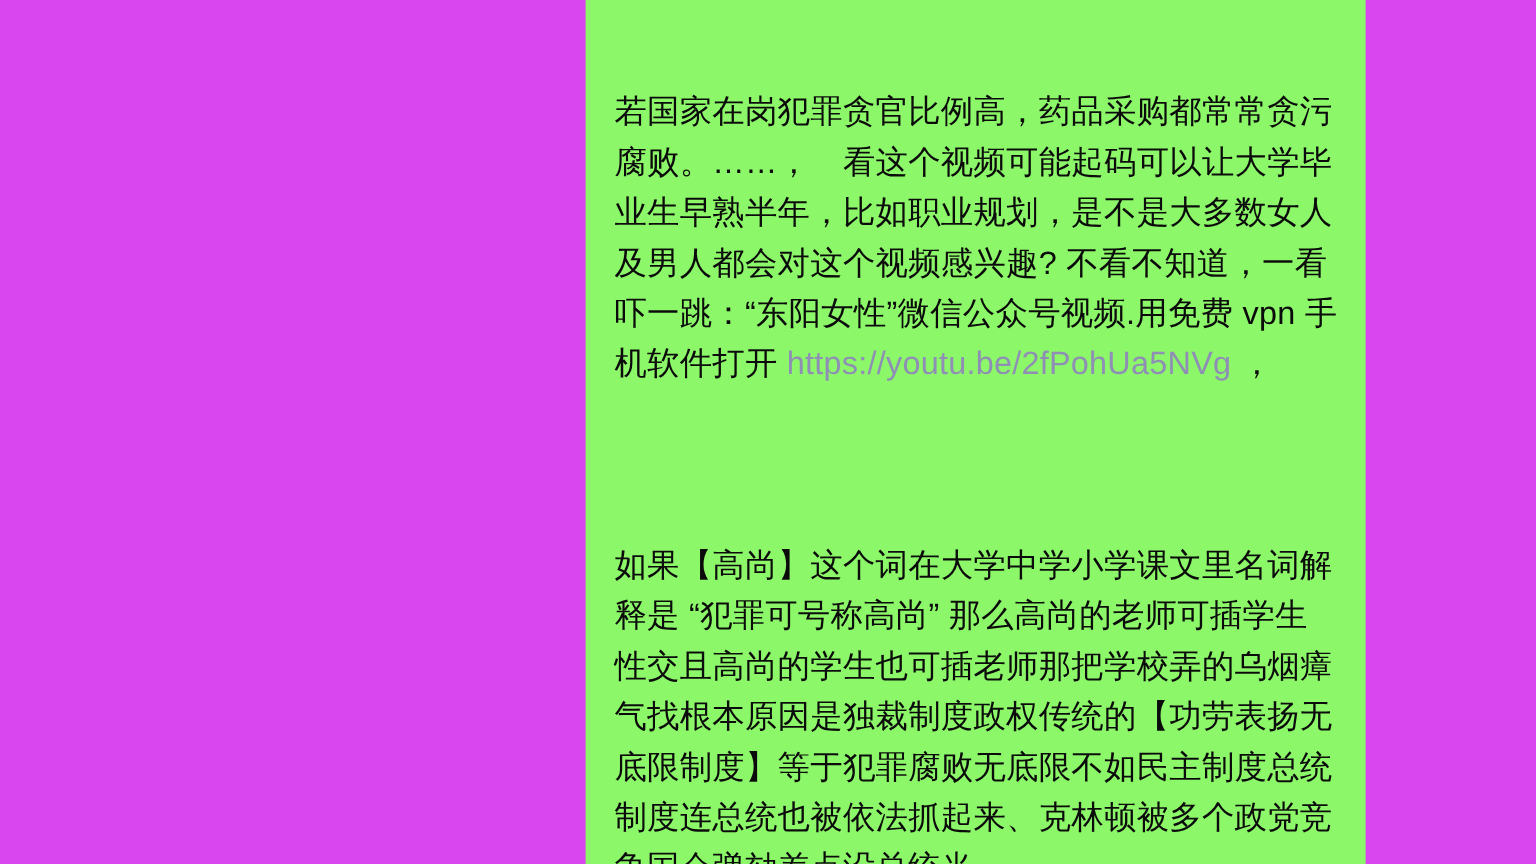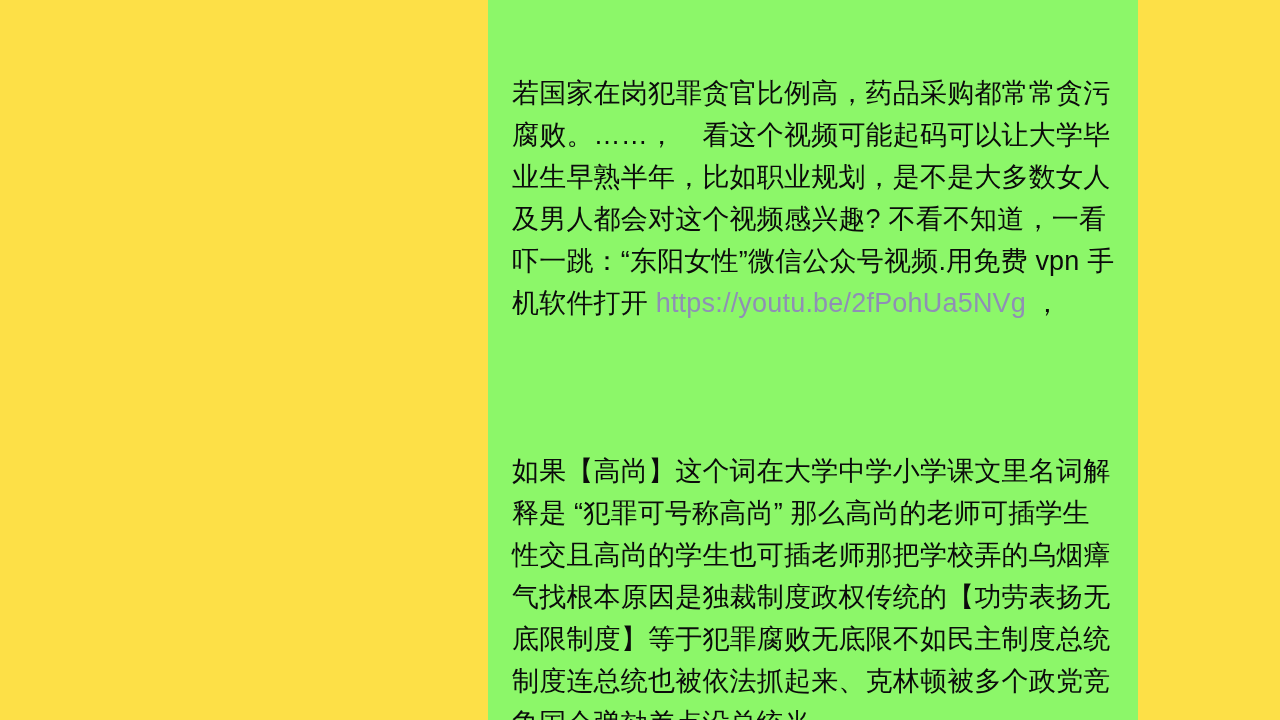--- a/index.html
+++ b/index.html
@@ -52,21 +52,21 @@
   a.msg-link,
   .msg-link {
     color: #8f8fb5;
     text-decoration: none;
     word-break: break-all;
   }
 </style>
 </head>
 <body style="background: rgb(239, 239, 244);">
 
-<div id="app" style="background: #fde047;">
+<div id="app" style="background: #d946ef;">
 
   <div id="message-bubble" style="background: rgb(140, 247, 105);">
 
     <div class="msg-text" style="color: rgb(11, 11, 11);">
       <p class="msg-para"><span>若国家在岗犯罪贪官比例高，药品采购都常常贪污腐败。……，　看这个视频可能起码可以让大学毕业生早熟半年，比如职业规划，是不是大多数女人及男人都会对这个视频感兴趣? 不看不知道，一看吓一跳：“东阳女性”微信公众号视频.用免费 vpn 手机软件打开 </span><span class="msg-link" style="color: rgb(143, 143, 181);">https://youtu.be/2fPohUa5NVg</span><span> ，</span></p>
 
       <p class="msg-para">如果【高尚】这个词在大学中学小学课文里名词解释是 “犯罪可号称高尚” 那么高尚的老师可插学生性交且高尚的学生也可插老师那把学校弄的乌烟瘴气找根本原因是独裁制度政权传统的【功劳表扬无底限制度】等于犯罪腐败无底限不如民主制度总统制度连总统也被依法抓起来、克林顿被多个政党竞争国会弹劾差点没总统当。</p>
 
       
 

